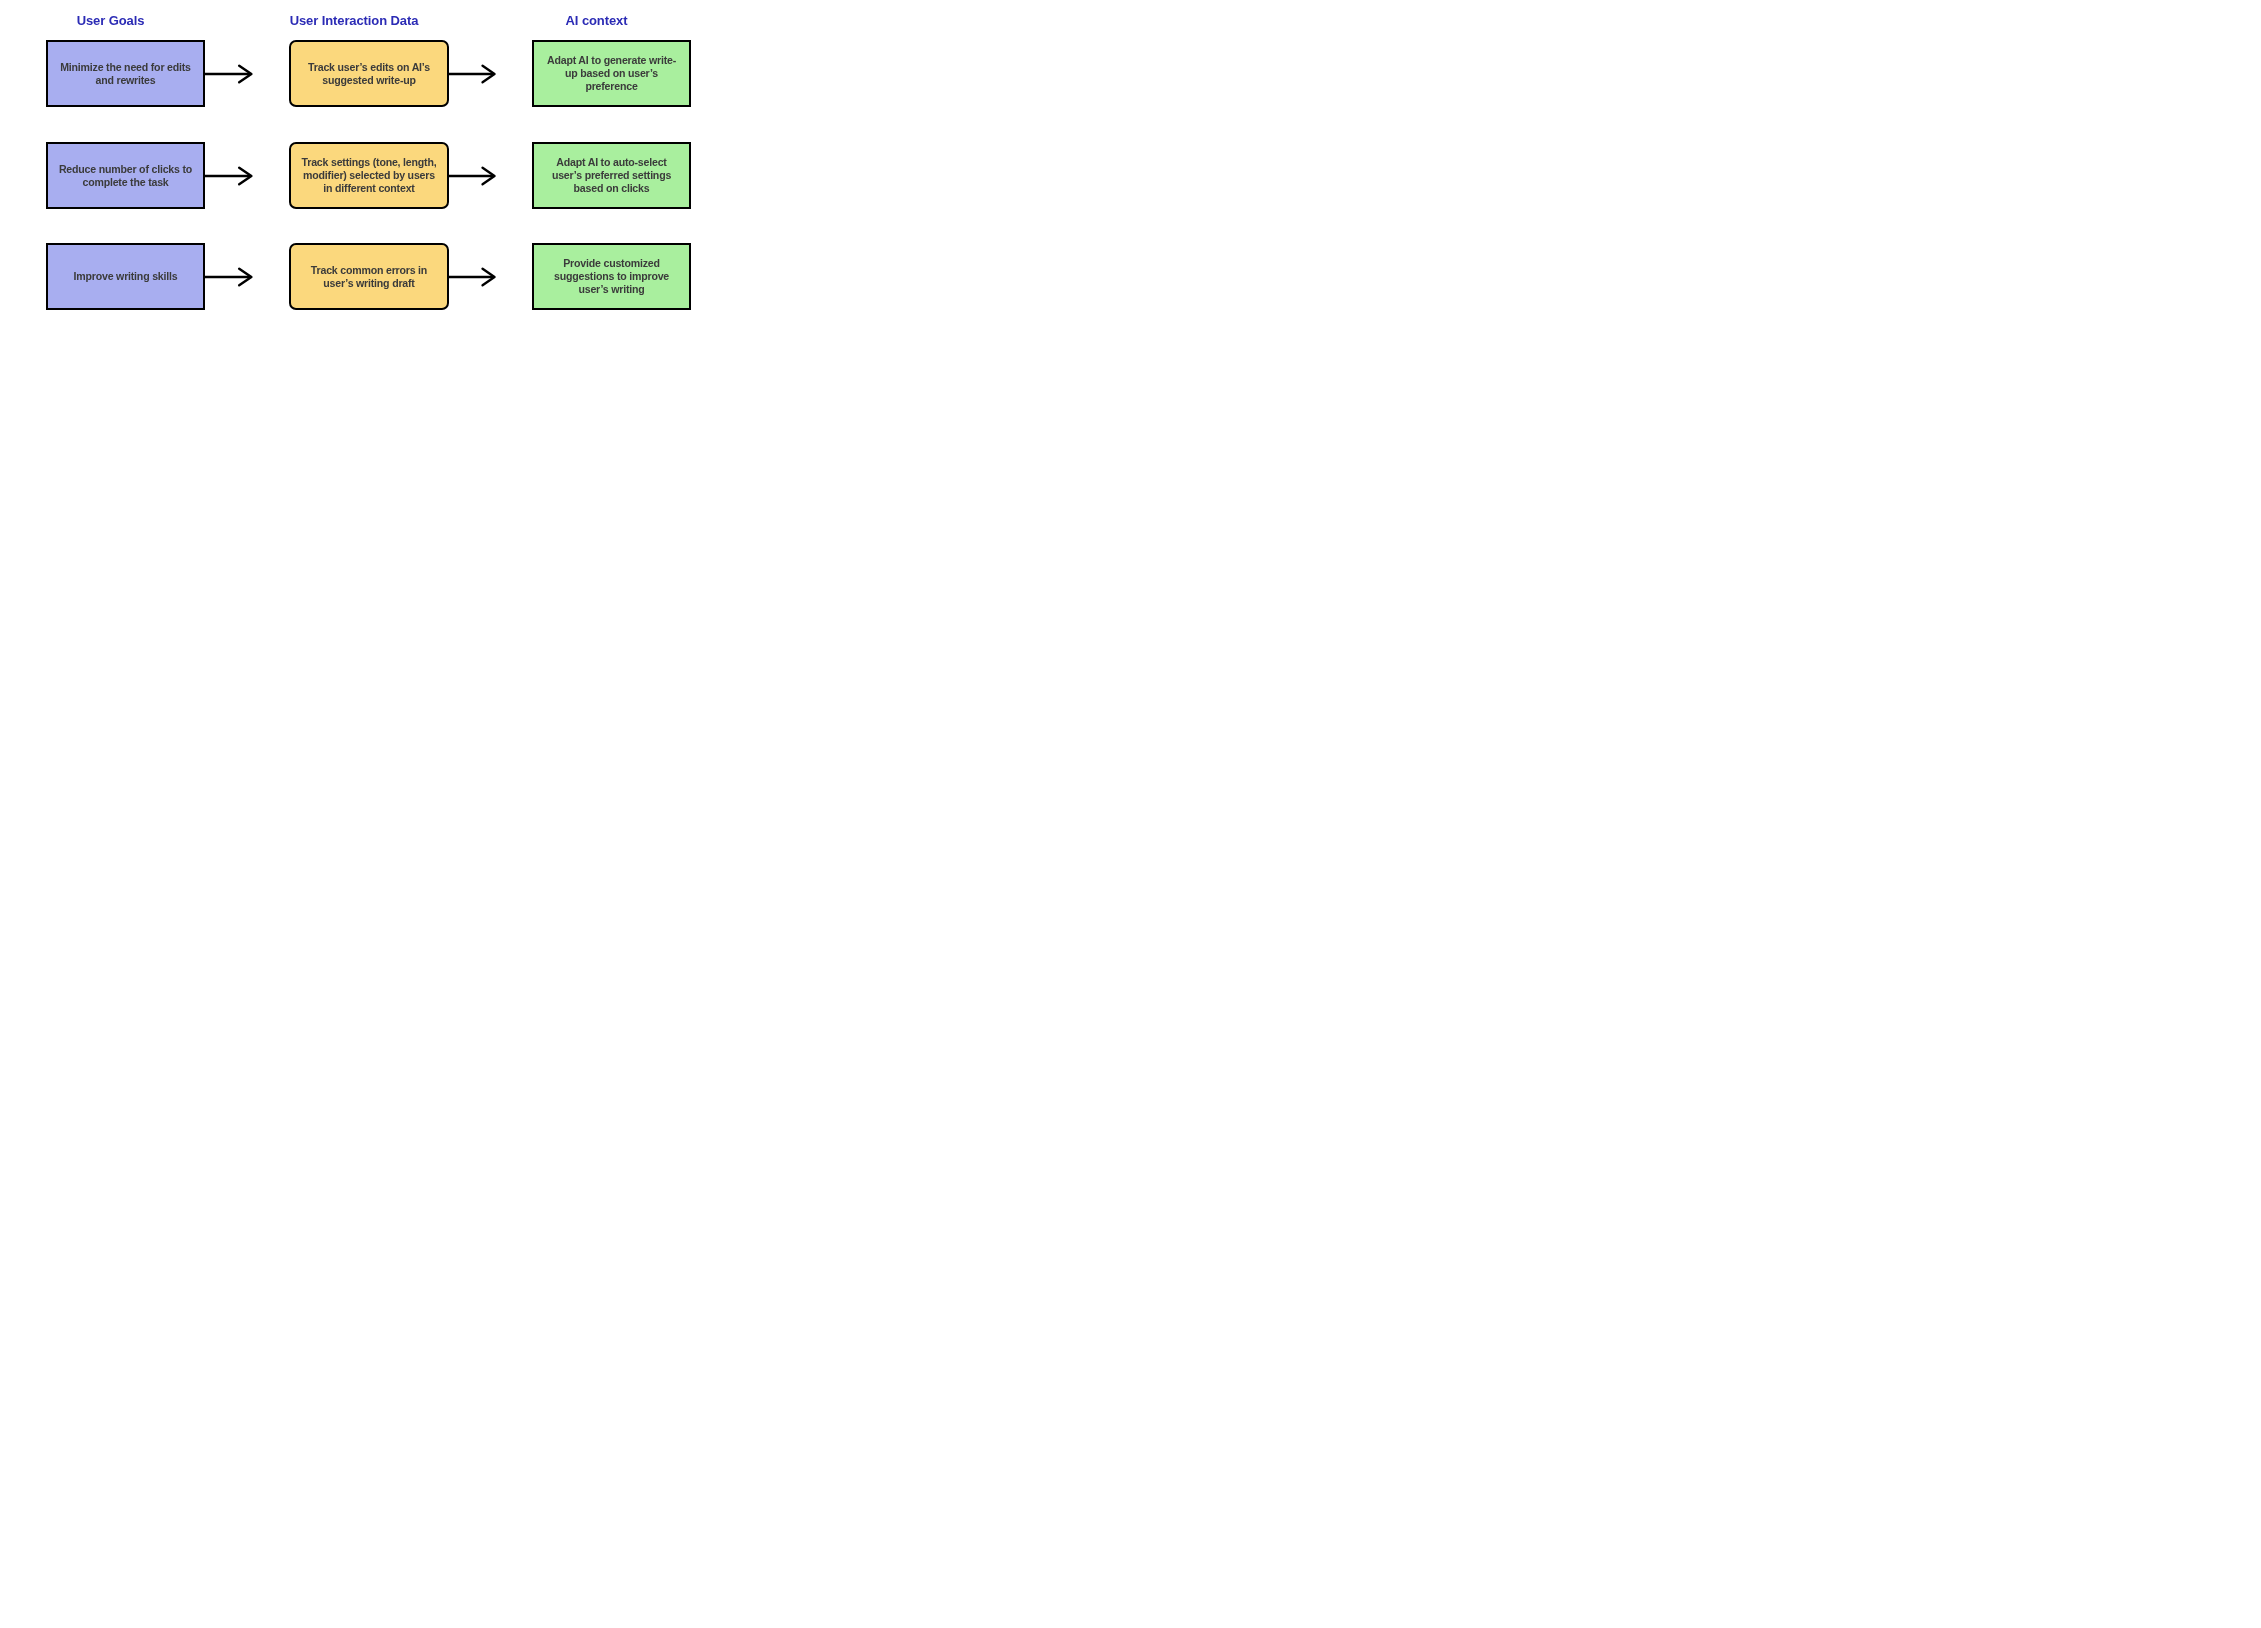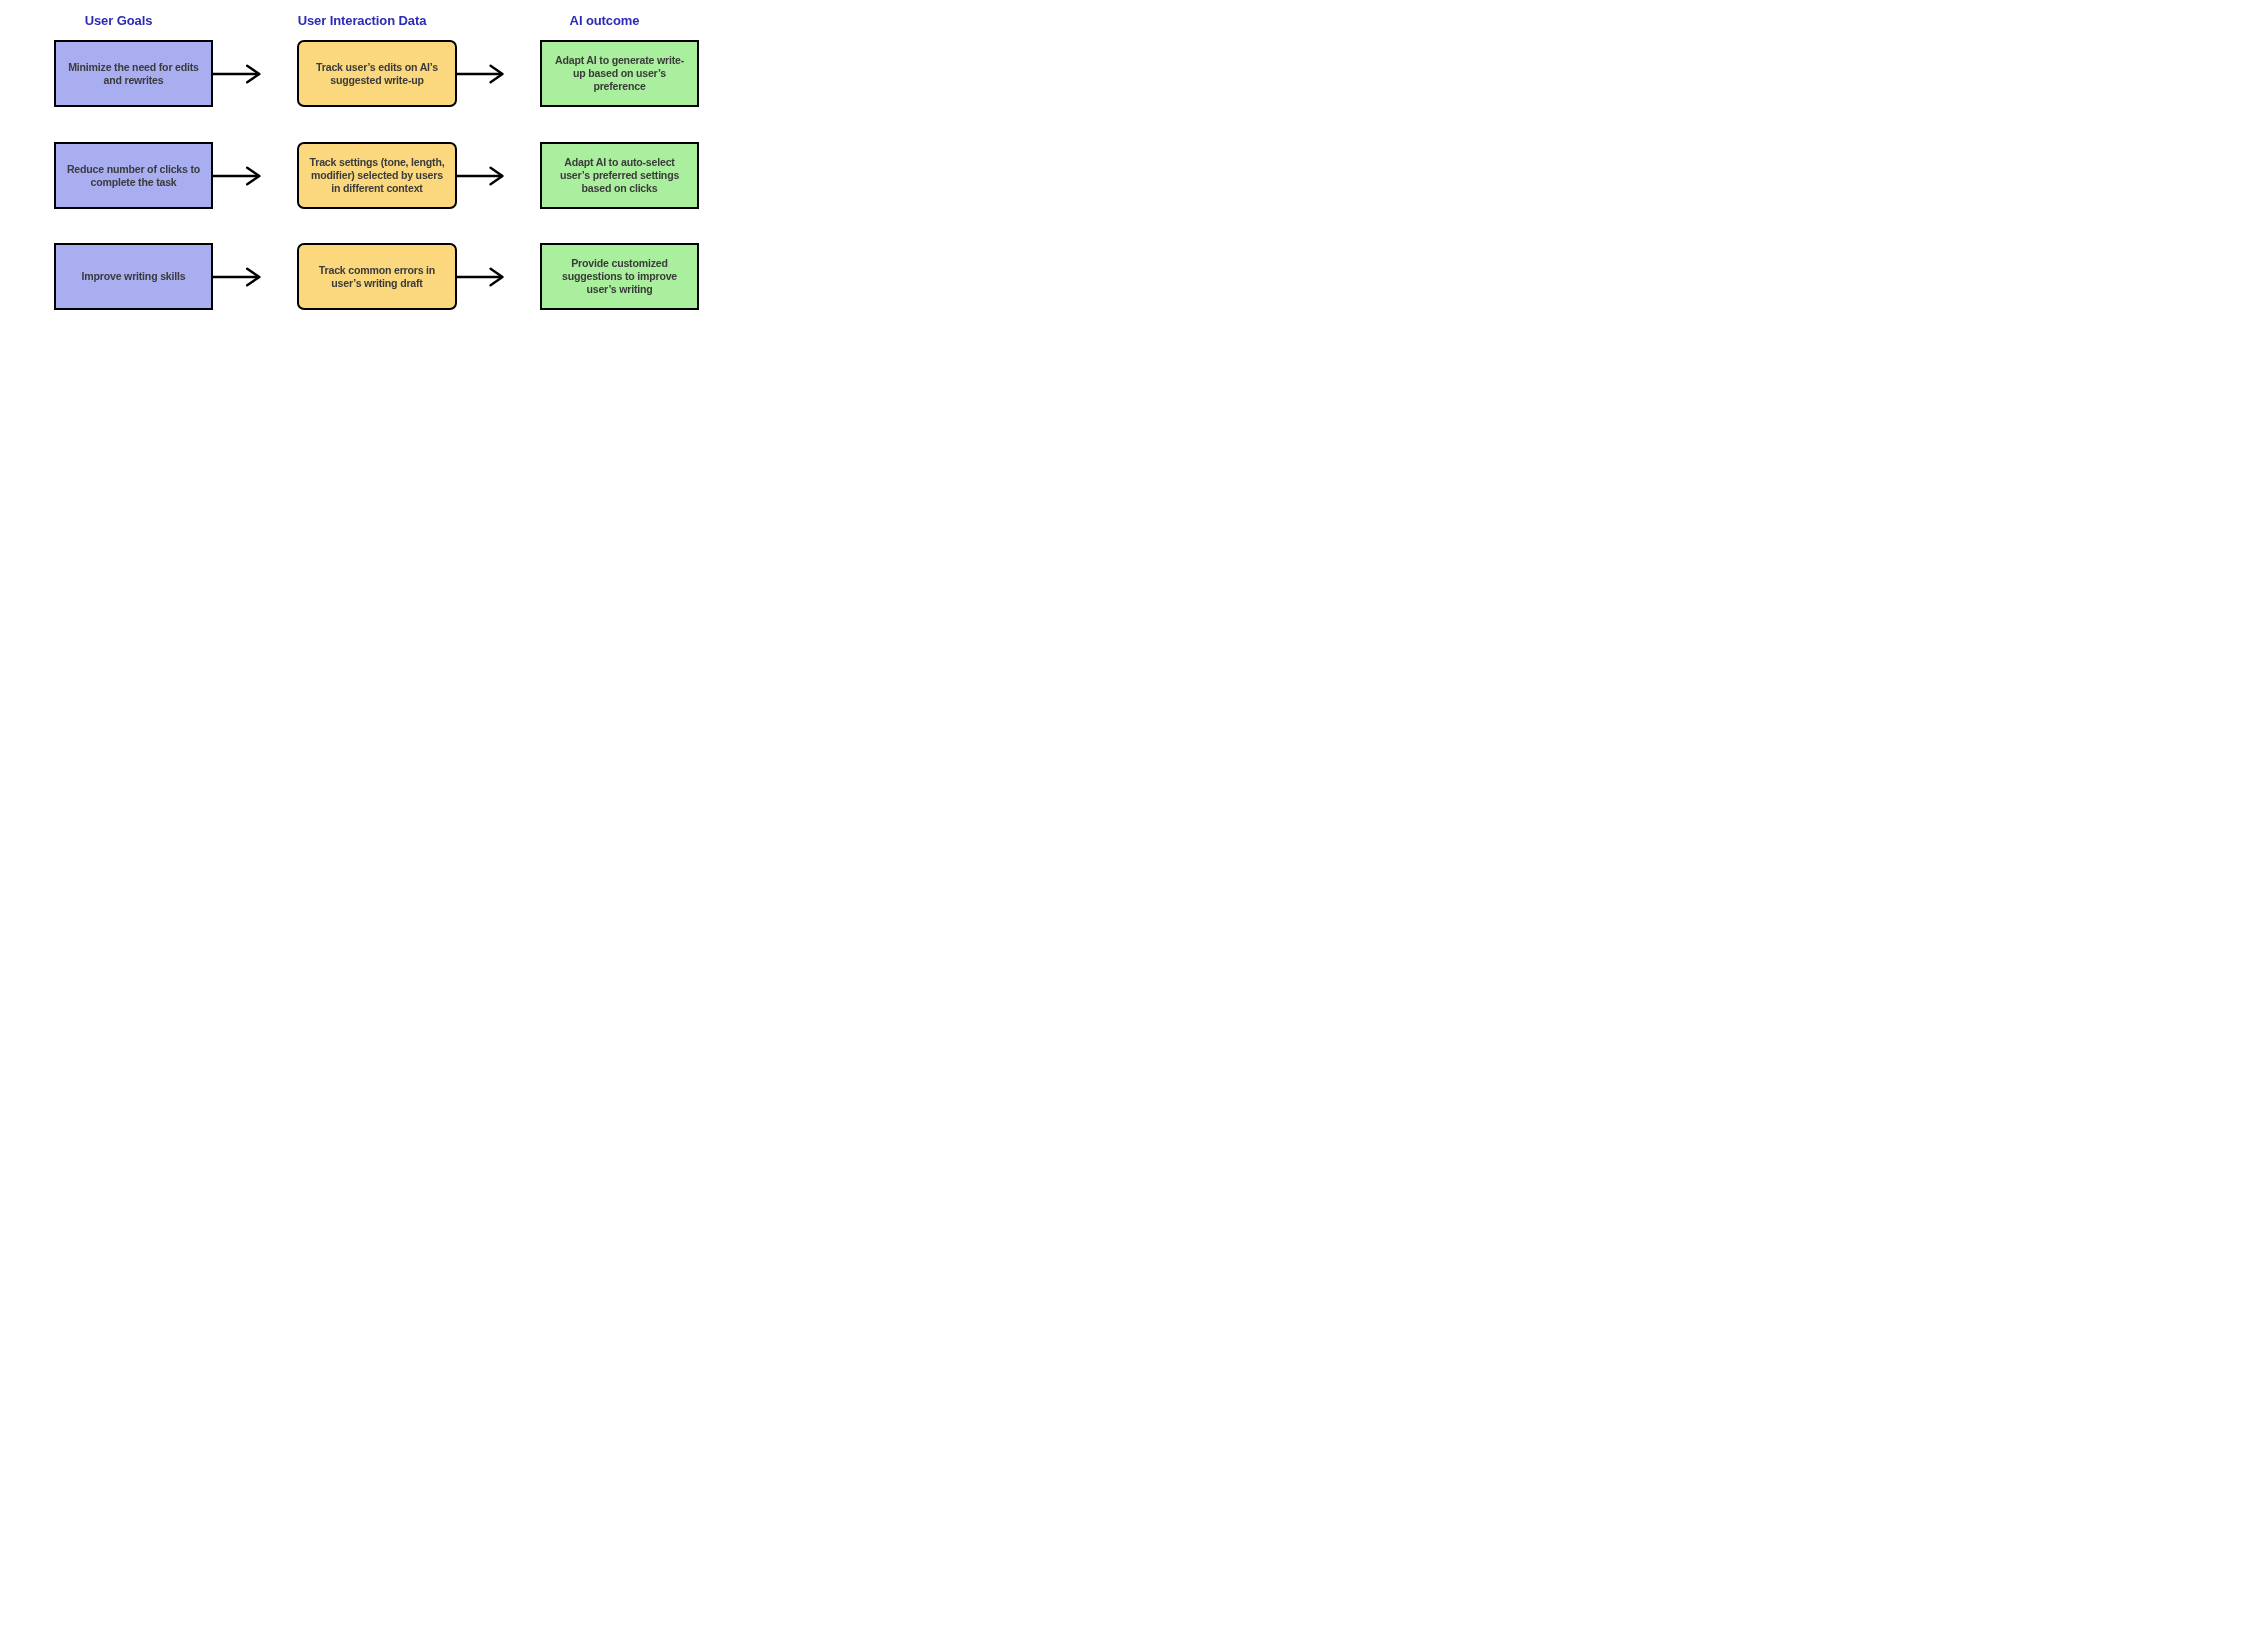--- a/index.html
+++ b/index.html
@@ -14,21 +14,21 @@
   *{box-sizing:border-box;margin:0;padding:0;}
   html,body{background:#ffffff;}
   body{
     font-family:"Liberation Sans", sans-serif;
     width:705px;height:326px;overflow:hidden;
   }
   .diagram{
     display:grid;
     grid-template-columns:189px 54px 190px 53px 189px;
     grid-template-rows:40px 67px 35px 67px 34px 67px;
-    padding-left:24px;padding-right:13px;
+    padding-left:16px;padding-right:13px;
     width:705px;height:326px;
   }
   .col-header{
     display:flex;align-items:center;justify-content:center;
     font-size:13px;font-weight:700;color:var(--header-color);
     letter-spacing:-0.1px;
     text-align:center;
   }
   .hdr1{grid-column:1;grid-row:1;}
   .hdr2{grid-column:3;grid-row:1;}
@@ -54,21 +54,21 @@
   .arrow-cell svg{display:block;width:100%;height:20px;}
   .arrow-cell .stroke{stroke:var(--arrow-color);}
 </style>
 </head>
 <body>
 
 <div class="diagram">
 
   <div class="col-header hdr1">User Goals</div>
   <div class="col-header hdr2">User Interaction Data</div>
-  <div class="col-header hdr3">AI outcome</div>
+  <div class="col-header hdr3">AI context</div>
 
   <div class="box goal r1">Minimize the need for edits and rewrites</div>
   <div class="arrow-cell a1 r1">
     <svg viewBox="0 0 120 44" preserveAspectRatio="none" aria-hidden="true">
       <line class="stroke" x1="0" y1="22" x2="100" y2="22" stroke-width="5"></line>
       <polyline class="stroke" points="76,4 103,22 76,40" fill="none" stroke-width="5.5" stroke-linecap="round" stroke-linejoin="round"></polyline>
     </svg>
   </div>
   <div class="box idata r1">Track user’s edits on AI’s suggested write-up</div>
   <div class="arrow-cell a2 r1">

